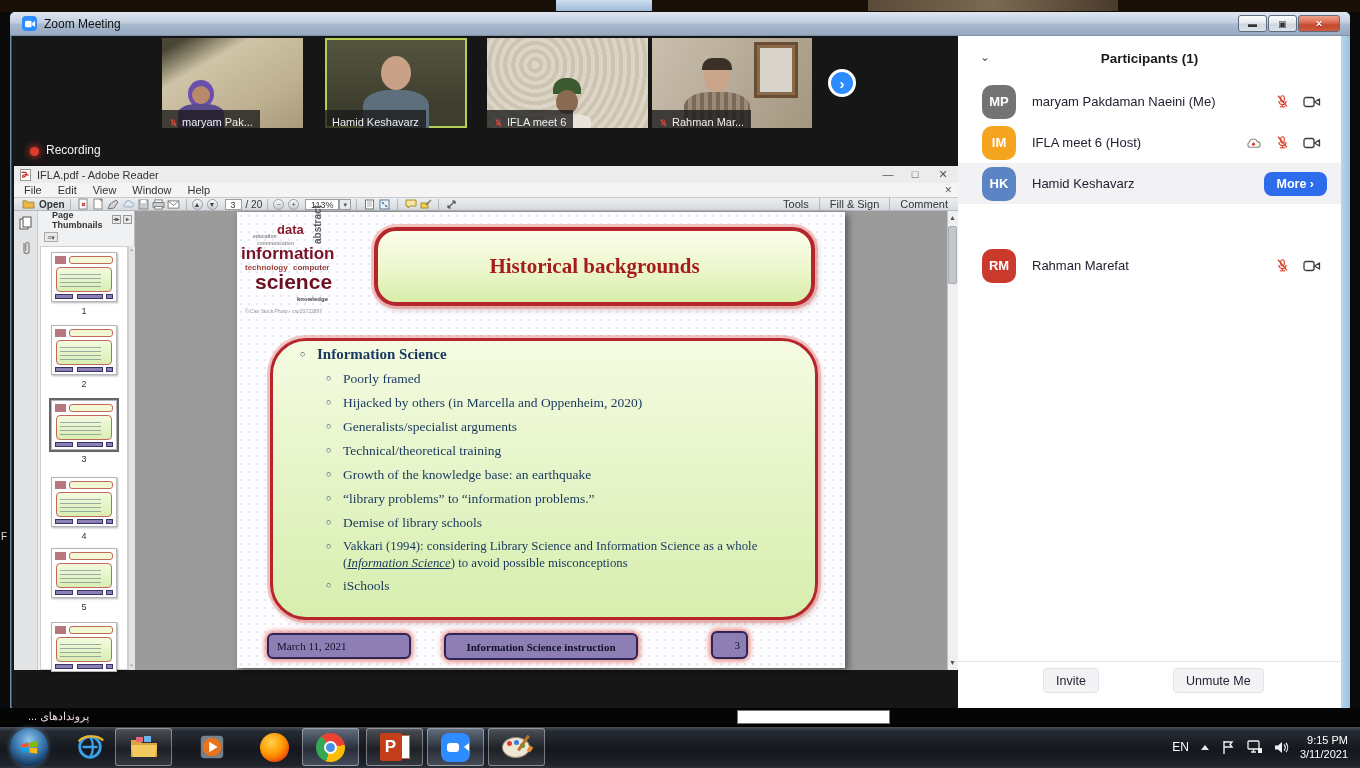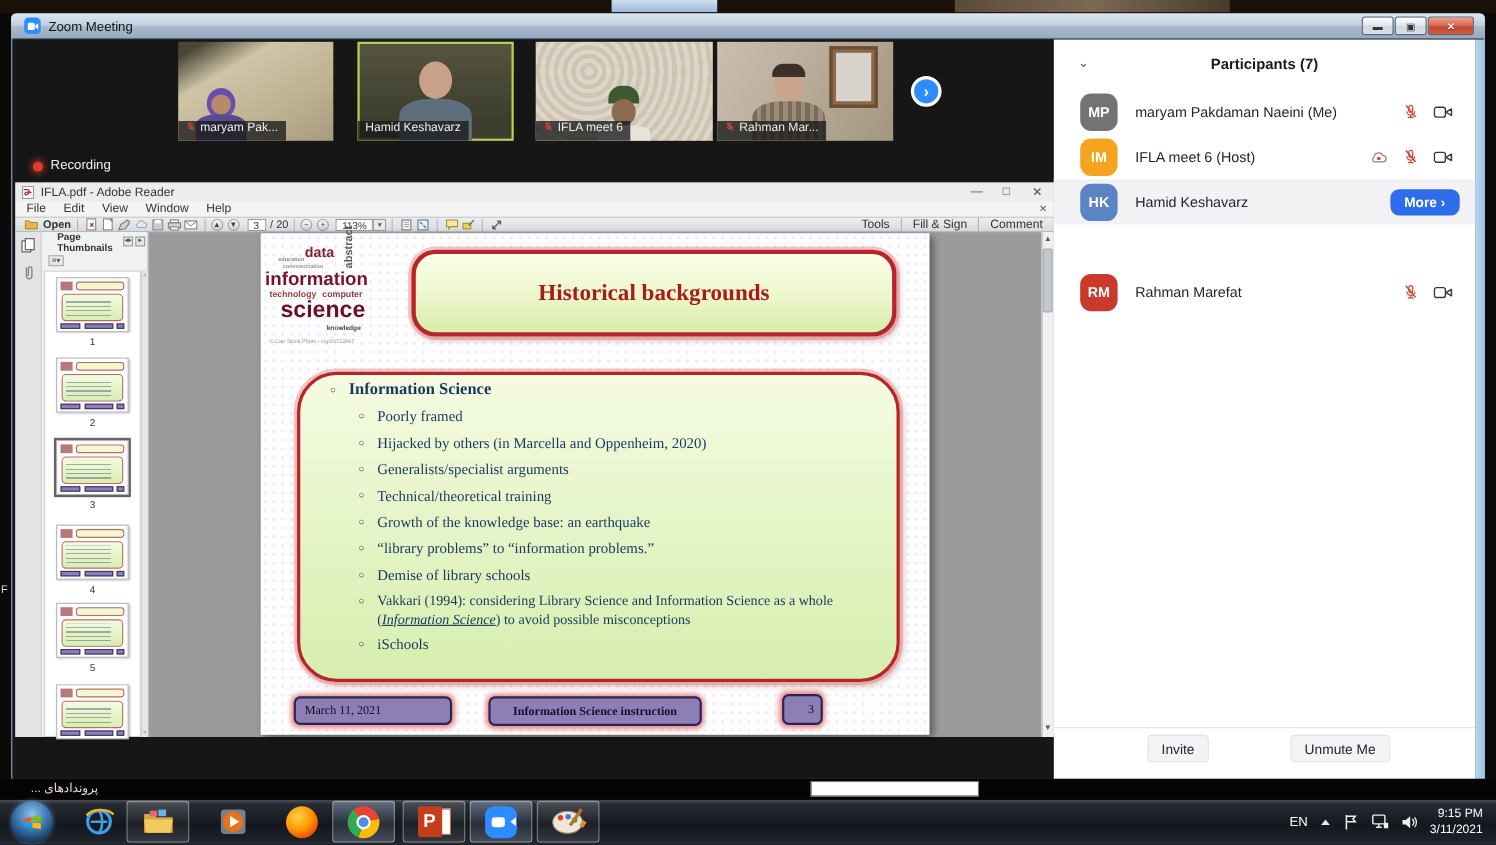--- a/index.html
+++ b/index.html
@@ -17,21 +17,21 @@
   .titlebar{left:10px;top:12px;width:1340px;height:24px;border-radius:5px 5px 0 0;background:linear-gradient(#dde7f2,#c2cfdf 45%,#a9bace 55%,#96a9bf);border-bottom:1px solid #7e93a9;display:flex;align-items:center}
   .title-ico{width:15px;height:15px;border-radius:4px;background:#2d8cff;margin-left:12px;display:flex;align-items:center;justify-content:center}
   .title-txt{font-size:12px;color:#111;margin-left:7px}
   .winbtns{position:absolute;right:10px;top:3px;display:flex;gap:1px}
   .wbtn{width:29px;height:17px;border:1px solid #5e6c7b;border-radius:3px;background:linear-gradient(#fdfefe,#e4e9ef 45%,#cfd7e0 55%,#dbe2ea);display:flex;align-items:center;justify-content:center;font-size:9px;color:#333}
   .wbtn.close{width:42px;background:linear-gradient(#f0a globalization);background:linear-gradient(#efa08e,#d96a50 45%,#c14a30 60%,#d05a3a);color:#fff;font-weight:bold;text-shadow:0 1px 1px #802}
   .meeting-bg{left:12px;top:36px;width:946px;height:672px;background:#161616}
 
   
   .vid{top:38px;height:90px;background:#333;overflow:hidden}
-  .vid .namebar{position:absolute;left:0;bottom:0;height:18px;background:rgba(25,25,25,.78);color:#eee;font-size:11px;display:flex;align-items:flex-start;padding:0 7px;gap:4px;max-width:100%}
+  .vid .namebar{position:absolute;left:0;bottom:0;height:18px;background:rgba(25,25,25,.78);color:#eee;font-size:11px;display:flex;align-items:flex-end;padding:0 7px;gap:4px;max-width:100%}
   .active-speaker{outline:2px solid #b4cf53;outline-offset:-2px}
   .head{position:absolute;border-radius:50%}
   .body-sh{position:absolute;border-radius:40% 40% 0 0}
   .next-btn{left:828px;top:69px;width:28px;height:28px;border-radius:50%;background:#2d8cff;border:3px solid #fff;color:#fff;font-size:15px;font-weight:bold;display:flex;align-items:center;justify-content:center}
   .rec-dot{left:30px;top:147px;width:9px;height:9px;border-radius:50%;background:#e03a2f;box-shadow:0 0 6px 2px rgba(224,60,40,.6)}
   .rec-txt{left:46px;top:143px;color:#f0f0f0;font-size:12px}
 
   
   .pdf-win{left:14px;top:166px;width:944px;height:504px;background:#e9e9e9;border:1px solid #8a8a8a}
   .pdf-titlebar{left:14px;top:166px;width:944px;height:17px;background:#ececec;display:flex;align-items:center;font-size:11px;color:#333}
@@ -506,21 +506,21 @@
       </div>
     <div class="foot-box" style="left:474px;top:419px;width:37px;height:28px;justify-content:flex-end;padding-right:6px;font-size:11px">
         <span>3</span>
       </div>
   </div>
 
   <div class="abs panel"></div>
   <div class="abs panel-border"></div>
   <div class="p-chevron">⌄</div>
   <div class="p-head">
-      <span>Participants (7)</span>
+      <span>Participants (1)</span>
     </div>
 
   <div class="prow" style="top:81px">
     <span class="avatar av-mp">MP</span>
     <span class="pname">maryam Pakdaman Naeini (Me)</span>
     <span class="picons">
       <svg width="15" height="15" viewBox="0 0 16 17">
           <rect x="6" y="2" width="4" height="7" rx="2" fill="none" stroke="#d6432f" stroke-width="1.3"></rect>
           <path d="M4 8a4 4 0 0 0 8 0" fill="none" stroke="#d6432f" stroke-width="1.3"></path>
           <line x1="8" y1="12" x2="8" y2="14.5" stroke="#d6432f" stroke-width="1.3"></line>

